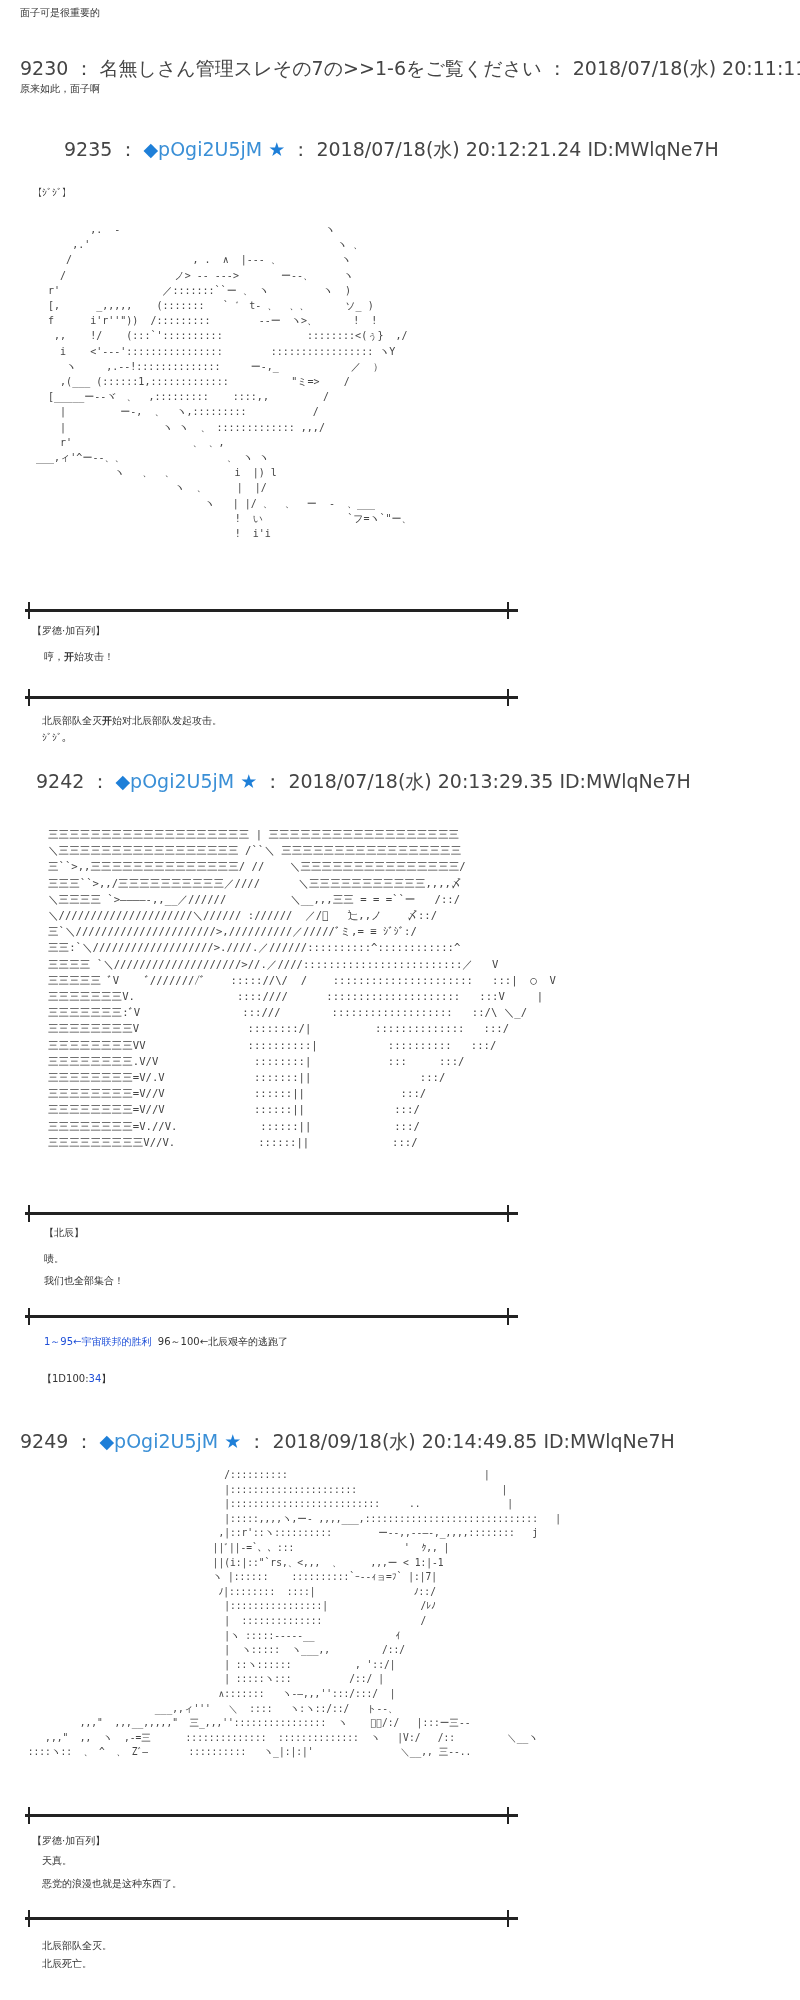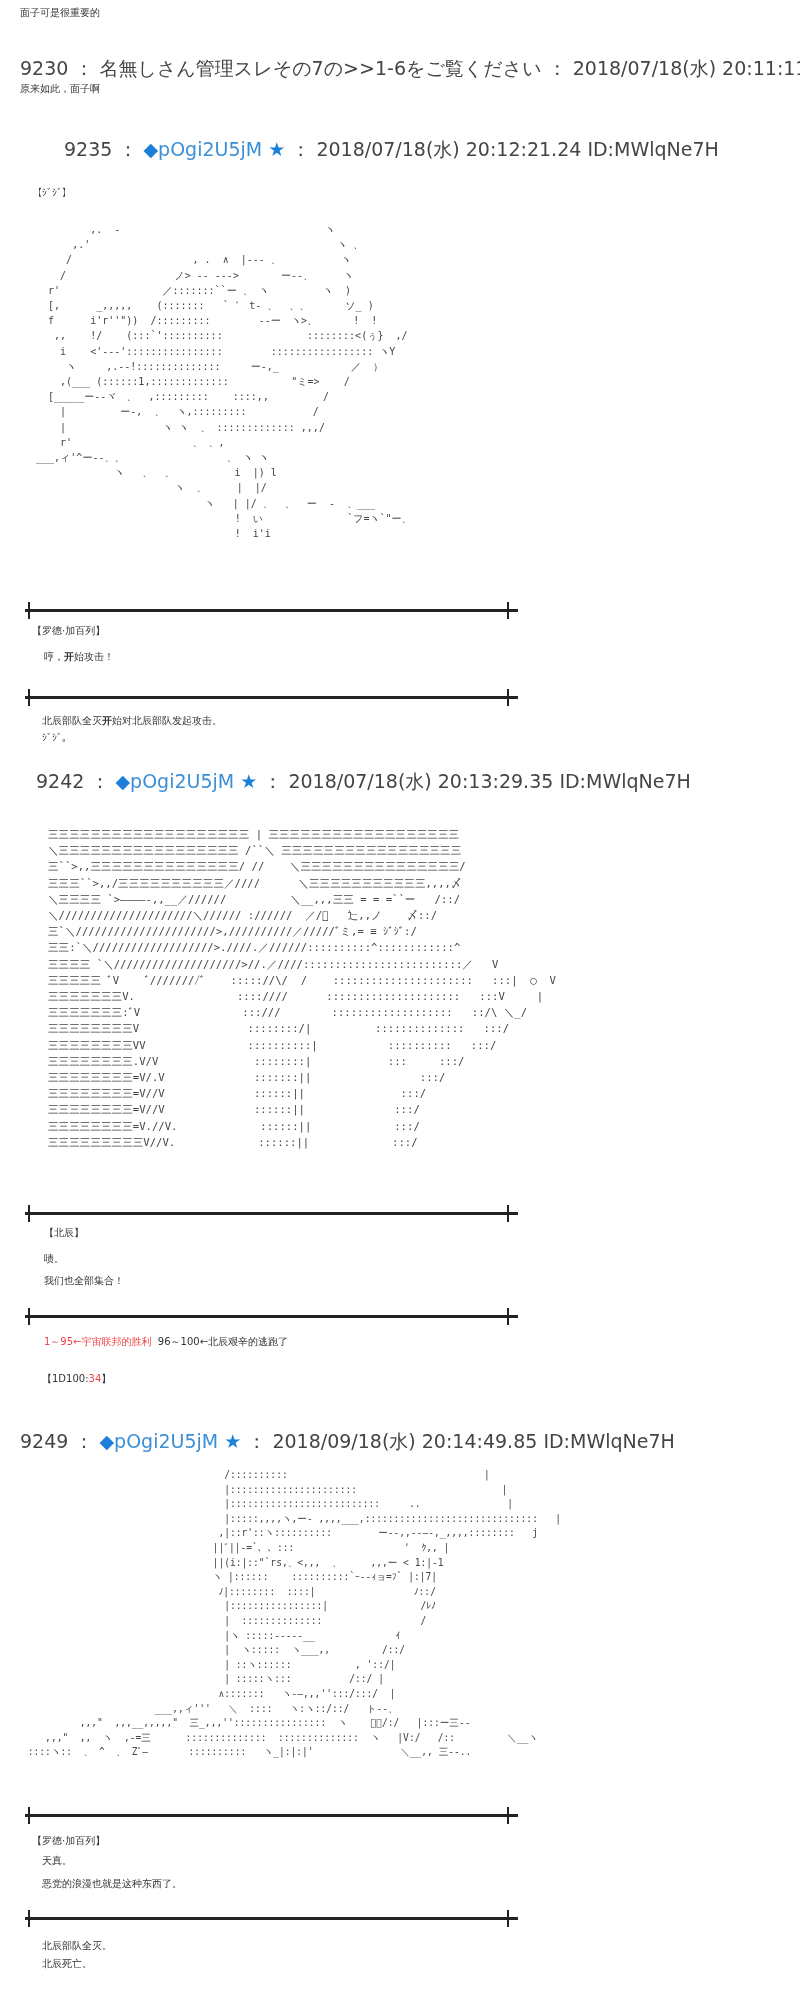--- a/index.html
+++ b/index.html
@@ -3,21 +3,21 @@
 <meta charset="utf-8">
 <style>
   html, body { margin:0; padding:0; background:#ffffff; }
   body { width:800px; height:2000px; position:relative; overflow:hidden;
          font-family:"DejaVu Sans", "Liberation Sans", sans-serif; color:#333333; }
   .txt { position:absolute; font-size:10px; line-height:18px; white-space:nowrap; color:#333; }
   .hdr { position:absolute; font-size:19px; line-height:16px; white-space:nowrap; color:#444; }
   .trip { color:#3a8fd6; }
   .trip .dia { color:#1e7fd8; }
   .trip .star { color:#1e7fd8; }
-  .red { color:#ef4444; }
+  .red { color:#1d4ed8; }
   .aa { position:absolute; margin:0; font-family:"DejaVu Sans Mono", "Liberation Mono", monospace;
         white-space:pre; color:#444; letter-spacing:0; }
   .aa1 { left:30px; top:222px; font-size:10px; line-height:15.2px; }
   .aa2 { left:20px; top:826px; font-size:10.6px; line-height:16.2px;margin-left:28px; }
   .aa3 { left:22px; top:1468px; font-size:9.6px; line-height:14.6px; }
   .sep { position:absolute; left:25px; width:493px; height:3px; background:#222; }
   .sep::before, .sep::after { content:""; position:absolute; top:-7px; width:2px; height:17px; background:#222; }
   .sep::before { left:3px; }
   .sep::after { right:9px; }
   b { font-weight:bold; }

